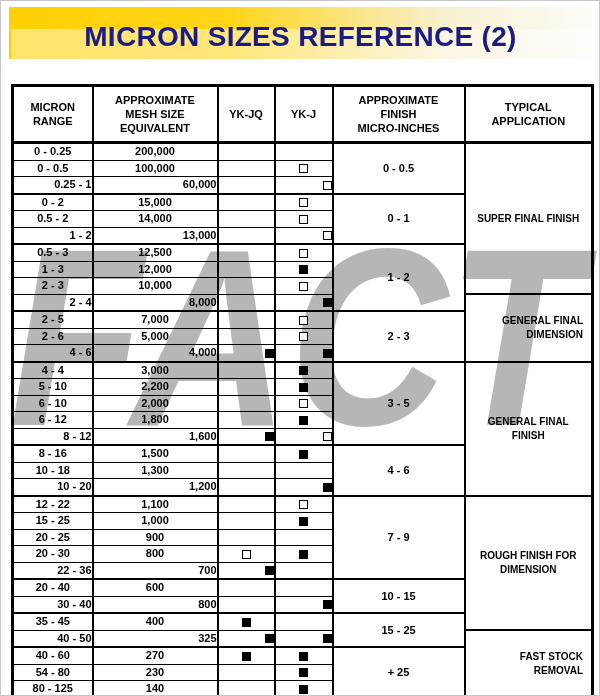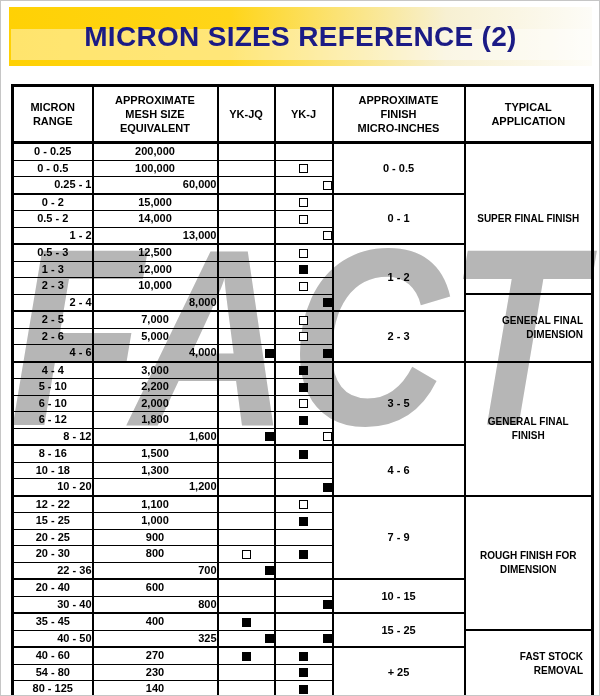--- a/index.html
+++ b/index.html
@@ -3,21 +3,21 @@
 <meta charset="utf-8">
 <style>
   html,body{margin:0;padding:0;background:#fff;}
   .page{
     position:relative; width:600px; height:696px; box-sizing:border-box;
     background:var(--page-bg,#ffffff); border:1px solid #c6c6c6; overflow:hidden;
     font-family:"Liberation Sans", sans-serif; color:#000;
   }
   
   .title-bar{
-    position:absolute; left:8px; top:6px; width:583px; height:59px;
+    position:absolute; left:8px; top:6px; width:583px; height:52px;
     background:linear-gradient(to right, var(--title-gold,#ffd104) 0%, #ffd519 38%, #f7f0d2 75%, #fdfcf7 100%);
   }
   .title-band{
     position:absolute; left:2px; right:2px; top:22px; height:31px;
     background:rgba(255,255,255,0.42);
   }
   .title-bar h1{
     position:relative; z-index:1; margin:0; text-align:center;
     font-size:28px; line-height:59px; font-weight:bold; letter-spacing:0.3px;
     color:var(--title-text,#1b1b86);

